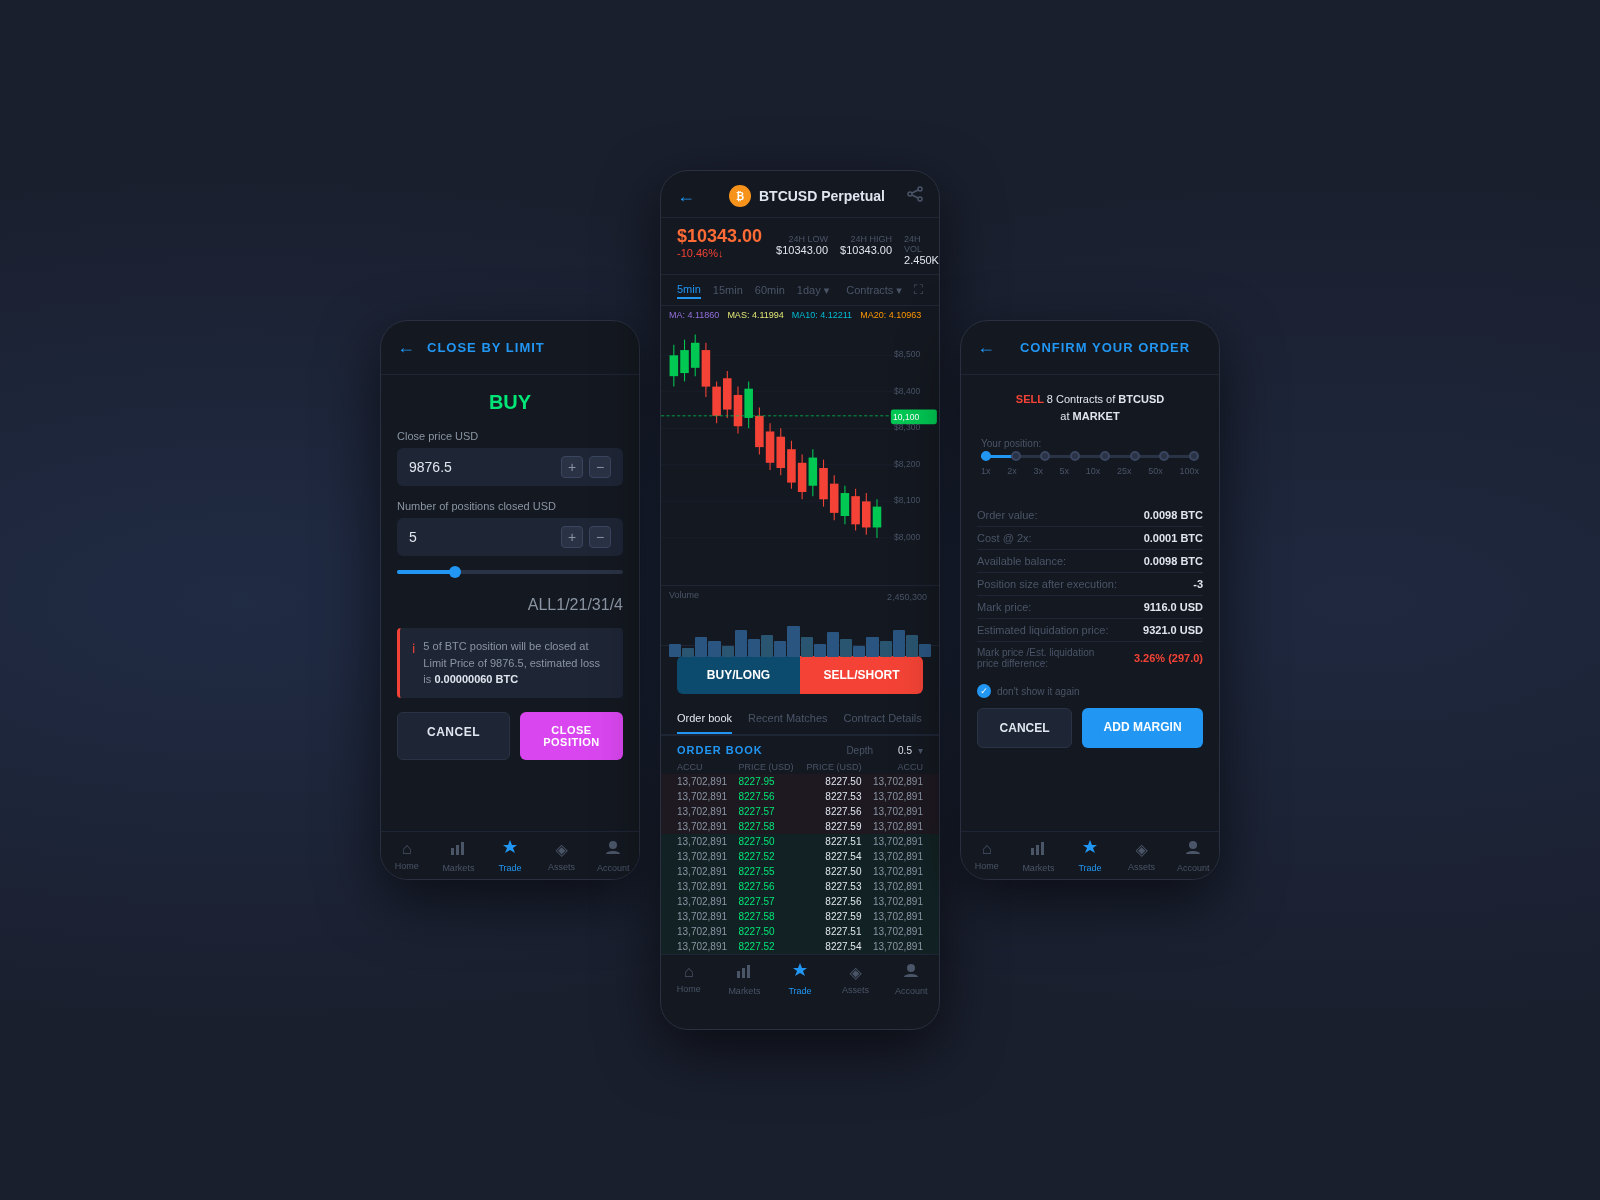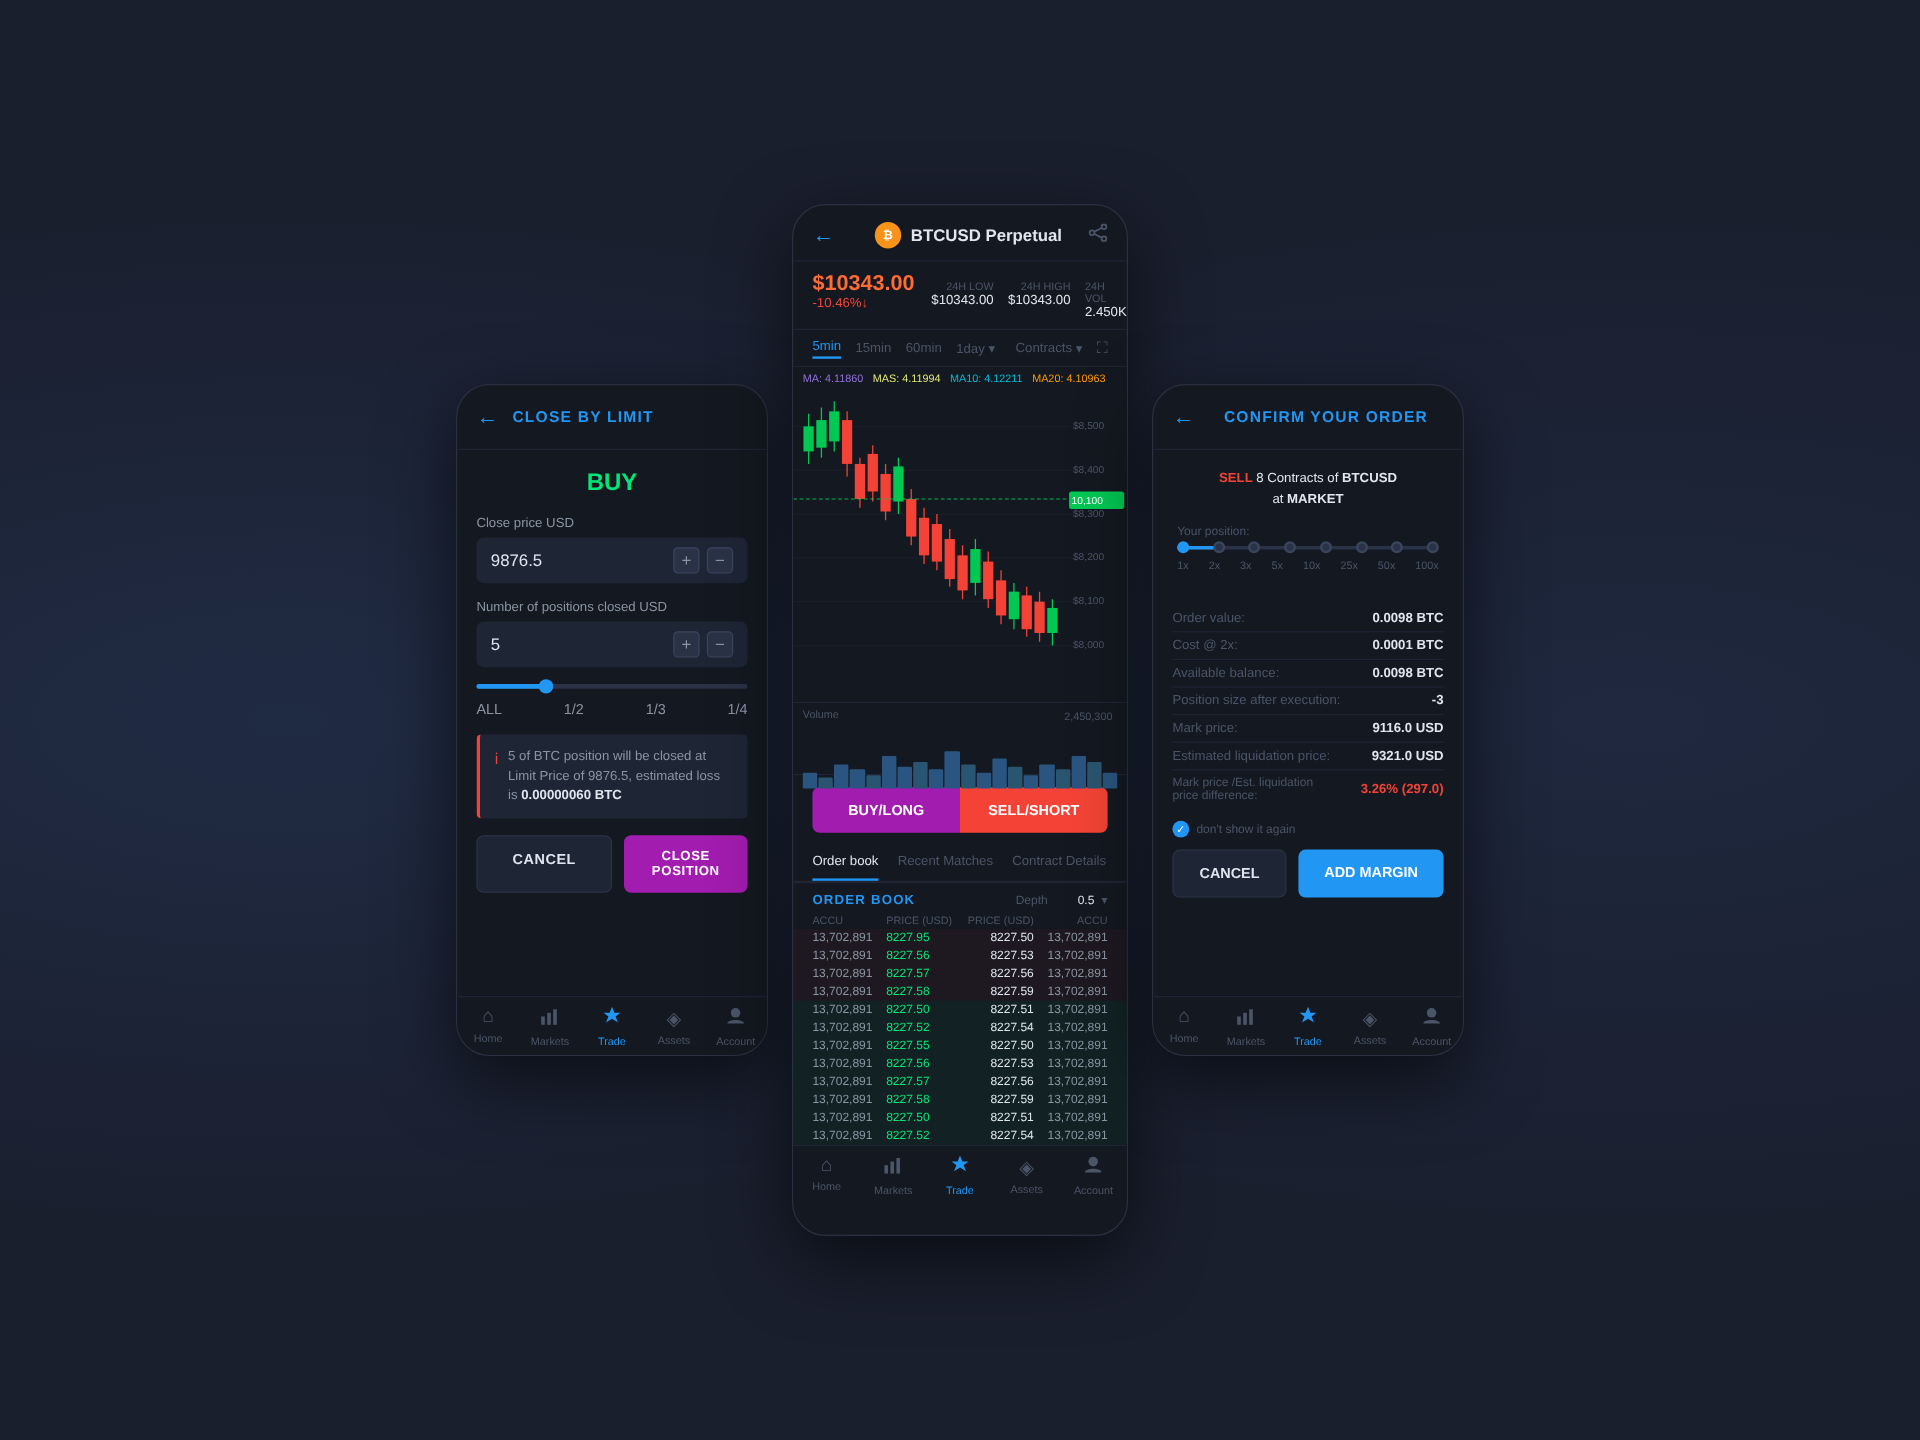--- a/index.html
+++ b/index.html
@@ -149,23 +149,23 @@
       width: 12px;
       height: 12px;
       background: #2196f3;
       border-radius: 50%;
       position: absolute;
       top: -4px;
       left: 23%;
     }
     .slider-labels {
       display: flex;
-      justify-content: space-between;
-      margin-top: 10px;
-      font-size: 12px;
+      justify-content: flex-end;
+      margin-top: 22px;
+      font-size: 16px;
       color: #8a95a3;
     }
 
     .warning-box {
       background: #1e2535;
       border-left: 3px solid #f44336;
       border-radius: 4px;
       padding: 10px 12px;
       margin: 14px 0;
       display: flex;
@@ -199,21 +199,21 @@
       color: #e0e6ef;
       font-size: 12px;
       font-weight: 600;
       padding: 12px;
       text-align: center;
       cursor: pointer;
       letter-spacing: 0.5px;
     }
     .btn-primary {
       flex: 1;
-      background: #a21caf;
+      background: #d946ef;
       border: none;
       border-radius: 6px;
       color: #fff;
       font-size: 11px;
       font-weight: 700;
       padding: 12px 8px;
       text-align: center;
       cursor: pointer;
       letter-spacing: 0.5px;
     }
@@ -413,21 +413,21 @@
       border-radius: 1px;
     }
 
     .trade-buttons {
       display: flex;
       gap: 0;
       padding: 10px 16px;
     }
     .btn-buy {
       flex: 1;
-      background: #a21caf;
+      background: #0c4a6e;
       border: none;
       border-radius: 6px 0 0 6px;
       color: #fff;
       font-size: 12px;
       font-weight: 700;
       padding: 12px;
       text-align: center;
       cursor: pointer;
     }
     .btn-sell {

